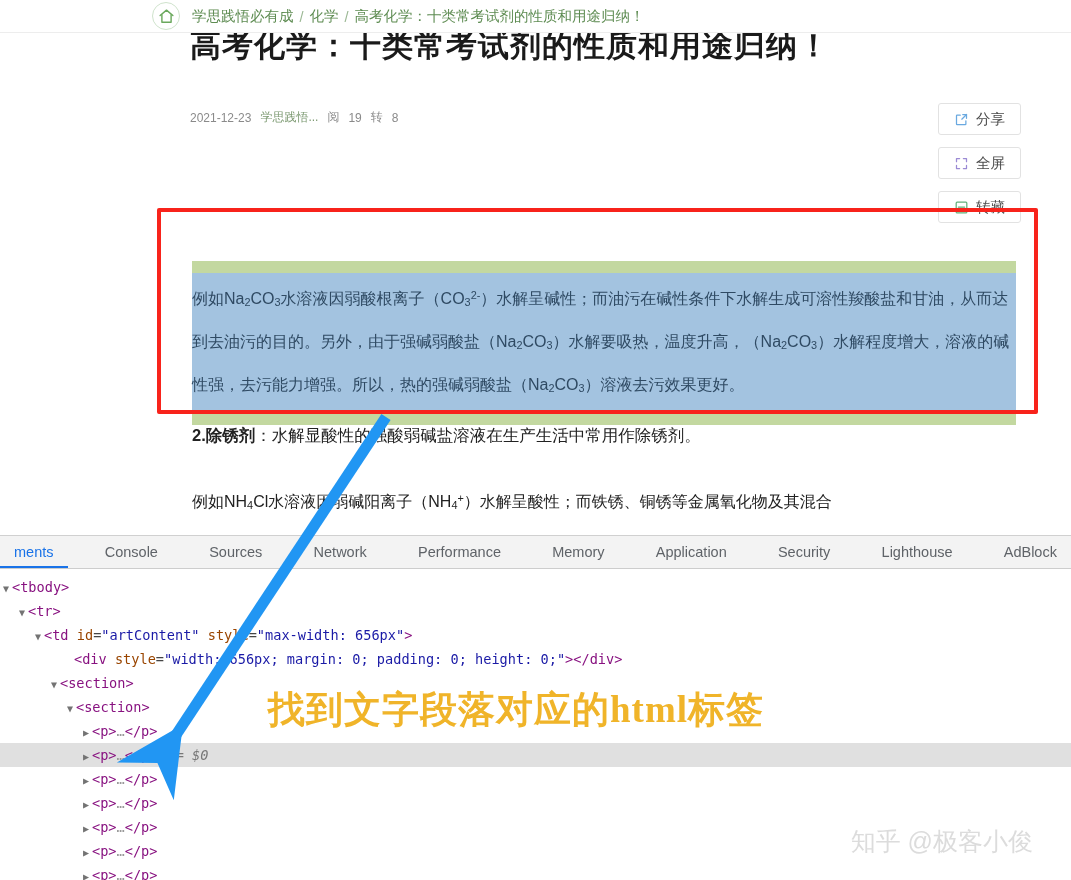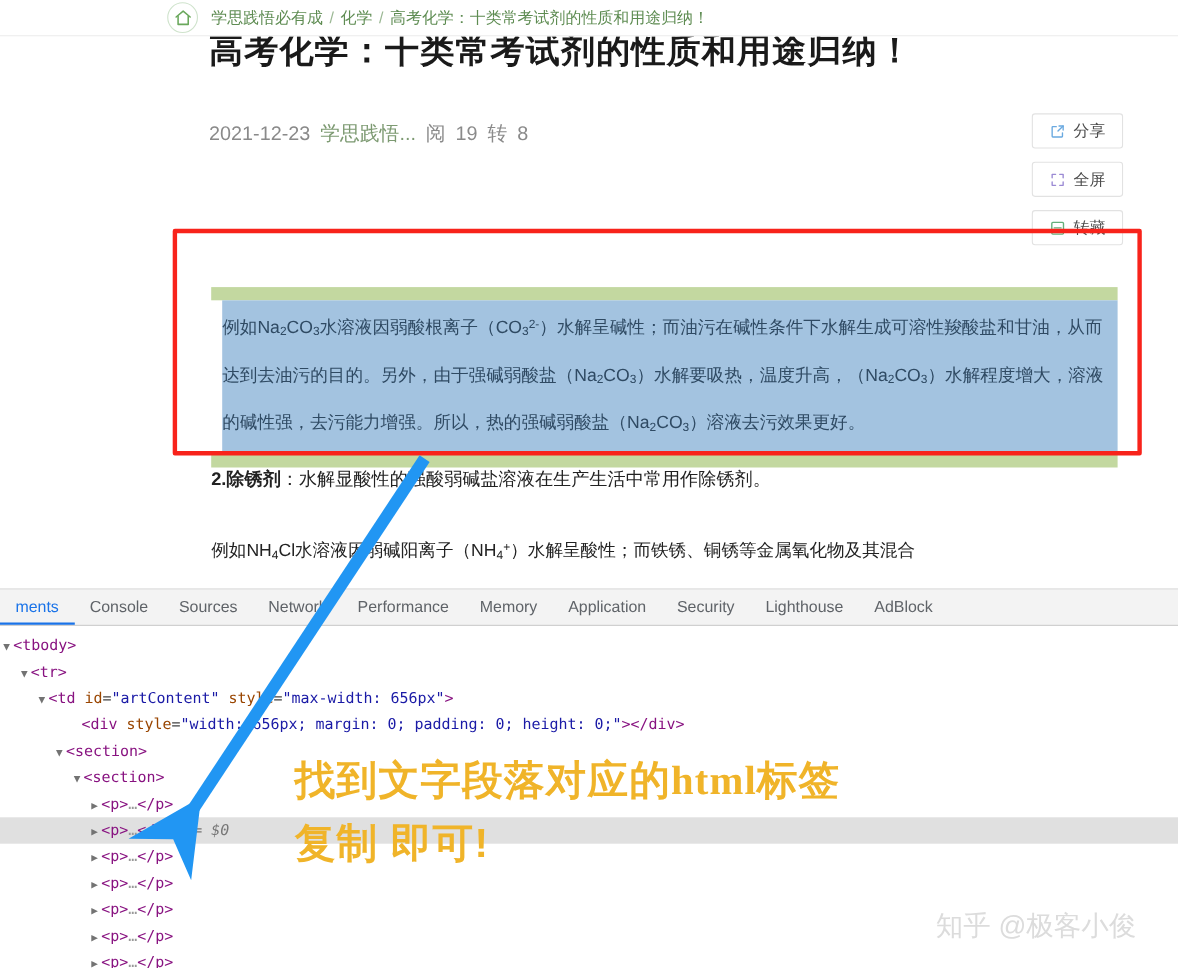--- a/index.html
+++ b/index.html
@@ -35,21 +35,21 @@
 
   
   .article { position: absolute; left: 0; top: 33px; width: 1071px; height: 502px; overflow: hidden; background:#fff; }
   .art-title {
     position: absolute; left: 190px; top: -8px;
     font-size: 31px; font-weight: 700; color: #1a1a1a;
     letter-spacing: 1px; white-space: nowrap;
   }
   .meta-row {
     position: absolute; left: 190px; top: 76px;
-    font-size: 18px; color: #8a8a8a;
+    font-size: 12px; color: #8a8a8a;
     display: flex; align-items: center; gap: 9px; white-space: nowrap;
   }
   .meta-row .author { color: #7d9a72; }
   .meta-row .stat { color: #8a8a8a; }
 
   .actions { position: absolute; right: 50px; top: 70px; display: flex; gap: 12px; flex-direction: column; }
   .act-btn {
     display: flex; align-items: center; gap: 7px;
     height: 32px; padding: 0 15px;
     border: 1px solid #e2e2e2; border-radius: 3px;
@@ -67,21 +67,21 @@
   .para {
     position: absolute; left: 192px; width: 824px;
     font-size: 16px; color: #222; line-height: 40px;
   }
   .para sub { font-size: 0.68em; vertical-align: -0.22em; }
   .para sup { font-size: 0.68em; vertical-align: 0.42em; }
 
   
   .hl-wrap { position: absolute; left: 192px; top: 228px; width: 824px; }
   .hl-pad { background: #c3d8a0; height: 12px; width: 100%; }
-  .hl-content { background: #a3c3e0; padding: 0; margin-left: 10px; }
+  .hl-content { background: #a3c3e0; padding: 0; }
   .hl-content .para-inner {
     font-size: 16px; color: #2f4a63; line-height: 40px; padding: 2px 0 4px 0;
   }
   .hl-content .para-inner sub { font-size: 0.68em; vertical-align: -0.22em; }
   .hl-content .para-inner sup { font-size: 0.68em; vertical-align: 0.42em; }
 
   
   .red-box {
     position: absolute; left: 157px; top: 208px;
     width: 881px; height: 206px;
@@ -89,21 +89,21 @@
     pointer-events: none; z-index: 12;
   }
 
   
   .devtools {
     position: absolute; left: 0; top: 535px; width: 1071px; height: 345px;
     background: #ffffff; border-top: 1px solid #d0d0d0; z-index: 20;
   }
   .dt-tabs {
     height: 33px; background: #f3f3f3; border-bottom: 1px solid #cdcdcd;
-    display: flex; align-items: flex-end; padding-left: 0px;
+    display: flex; align-items: flex-end; padding-left: 0px; justify-content: space-between;
   }
   .dt-tab {
     height: 32px; display: flex; align-items: center;
     padding: 0 14px; font-size: 14.5px; color: #5f6368;
     cursor: pointer; white-space: nowrap;
   }
   .dt-tab.active { color: #1a73e8; box-shadow: inset 0 -2px 0 #1a73e8; }
 
   .dom-tree {
     padding: 6px 0 0 0;
@@ -329,21 +329,20 @@
             <span class="tw">▶</span>
             <span class="tag">&lt;p&gt;</span>
             <span class="ell">…</span>
             <span class="tag">&lt;/p&gt;</span>
           </div>
         </div>
     </div>
   </div>
 
   <div class="note l1">找到文字段落对应的html标签</div>
-  <div class="note l2">复制 即可!</div>
 
   <svg class="arrow">
     <defs>
       <marker id="ah" markerWidth="7" markerHeight="7" refX="2.2" refY="3.5" orient="auto">
         <path d="M6.6,0.4 L0.4,3.5 L6.6,6.6 L4.6,3.5 Z" fill="#2196f3"></path>
       </marker>
     </defs>
     <line x1="386" y1="417" x2="172" y2="741" stroke="#2196f3" stroke-width="11" marker-end="url(#ah)" stroke-linecap="butt"></line>
   </svg>
 

